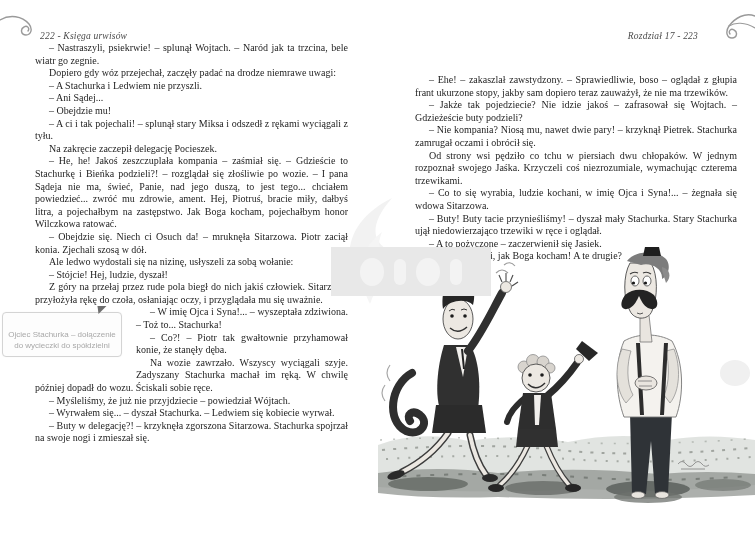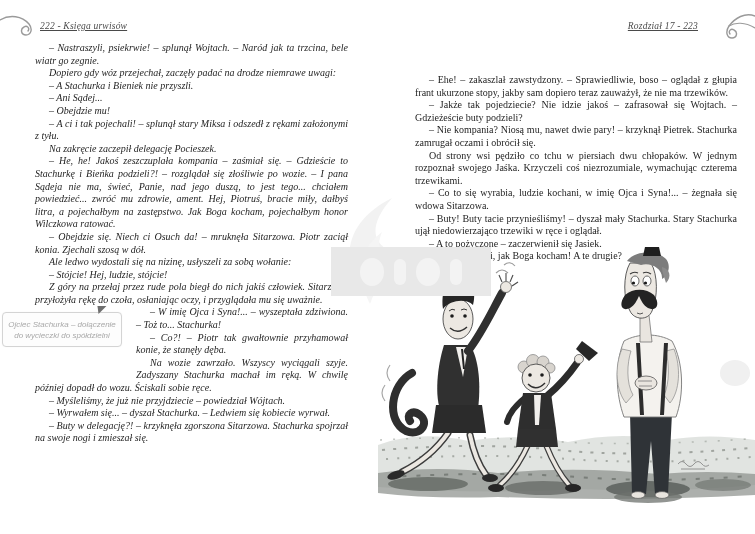--- a/index.html
+++ b/index.html
@@ -2,47 +2,47 @@
 <html><head>
 <meta charset="utf-8">
 <style>
   html,body{margin:0;padding:0;background:#ffffff;}
   .spread{
     position:relative;width:755px;height:534px;background:#ffffff;
     font-family:"Liberation Serif", serif;color:#1e1e1e;overflow:hidden;
   }
   
   .running-head{
-    position:absolute;top:21px;font-style:italic;font-size:9.5px;color:#4a4a4a;
-    letter-spacing:.2px;white-space:nowrap;text-decoration:underline;
+    position:absolute;top:31px;font-style:italic;font-size:9.5px;color:#4a4a4a;
+    letter-spacing:.2px;white-space:nowrap;
   }
   .running-head.left{left:40px;}
   .running-head.right{right:57px;}
   .flourish{position:absolute;top:12px;}
   .flourish.left{left:0;}
   .flourish.right{right:0;}
 
   
   .col{
     position:absolute;top:42px;font-size:10px;line-height:12.6px;
     text-align:justify;text-justify:inter-word;z-index:2;
   }
-  .col-left{left:35px;width:313px;font-style:italic;}
+  .col-left{left:35px;width:313px;}
   .col-right{left:415px;width:322px;margin-top:32px;}
   .para{margin:0;text-indent:14px;}
 
   
   .note-float{
     float:left;width:128px;height:64px;margin-left:-33px;margin-right:6px;
     position:relative;
   }
   .note-box{
     position:absolute;left:0;top:6px;width:112px;
     background:#fdfdfd;border:1px solid #d4d4d4;border-radius:4px;
-    padding:6px 3px 5px 3px;text-align:center;text-indent:0;
+    padding:16px 3px 5px 3px;text-align:center;text-indent:0;
     font-family:"Liberation Sans", sans-serif;font-size:8px;line-height:11px;
     color:#a8a8a8;box-shadow:0 0 2px rgba(0,0,0,.04);
   }
   .note-pointer{
     position:absolute;right:16px;top:-7px;width:0;height:0;
     border-left:4px solid transparent;border-right:5px solid transparent;
     border-top:8px solid #6e6e6e;transform:skewX(-20deg);
   }
 
   
@@ -86,29 +86,29 @@
   <div class="wm-rect">
     <span class="wm-glyph"></span>
     <span class="wm-glyph small"></span>
     <span class="wm-glyph"></span>
     <span class="wm-glyph small"></span>
   </div>
 
   <div class="col col-left">
     <p class="para">– Nastraszyli, psiekrwie! – splunął Wojtach. – Naród jak ta trzcina, bele wiatr go zegnie.</p>
     <p class="para">Dopiero gdy wóz przejechał, zaczęły padać na drodze niemrawe uwagi:</p>
-    <p class="para">– A Stachurka i Bieniek nie przyszli.</p>
+    <p class="para">– A Stachurka i Ledwiem nie przyszli.</p>
     <p class="para">– Ani Sądej...</p>
     <p class="para">– Obejdzie mu!</p>
-    <p class="para">– A ci i tak pojechali! – splunął stary Miksa i odszedł z rękami założonymi z tyłu.</p>
+    <p class="para">– A ci i tak pojechali! – splunął stary Miksa i odszedł z rękami wyciągali z tyłu.</p>
     <p class="para">Na zakręcie zaczepił delegację Pocieszek.</p>
     <p class="para">– He, he! Jakoś zeszczuplała kompania – zaśmiał się. – Gdzieście to Stachurkę i Bieńka podzieli?! – rozglądał się złośliwie po wozie. – I pana Sądeja nie ma, świeć, Panie, nad jego duszą, to jest tego... chciałem powiedzieć... zwróć mu zdrowie, ament. Hej, Piotruś, bracie miły, dałbyś litra, a pojechałbym na zastępstwo. Jak Boga kocham, pojechałbym honor Wilczkowa ratować.</p>
     <p class="para">– Obejdzie się. Niech ci Osuch da! – mruknęła Sitarzowa. Piotr zaciął konia. Zjechali szosą w dół.</p>
     <p class="para">Ale ledwo wydostali się na nizinę, usłyszeli za sobą wołanie:</p>
-    <p class="para">– Stójcie! Hej, ludzie, stójcie!</p>
+    <p class="para">– Stójcie! Hej, ludzie, dyszał!</p>
     <p class="para">Z góry na przełaj przez rude pola biegł do nich jakiś człowiek. Sitarzowa przyłożyła rękę do czoła, osłaniając oczy, i przyglądała mu się uważnie.</p>
 
     <div class="note-float">
       <div class="note-box">
         <span class="note-pointer"></span>
         <div>Ojciec Stachurka – dołączenie</div>
         <div>do wycieczki do spółdzielni</div>
       </div>
     </div>
 

